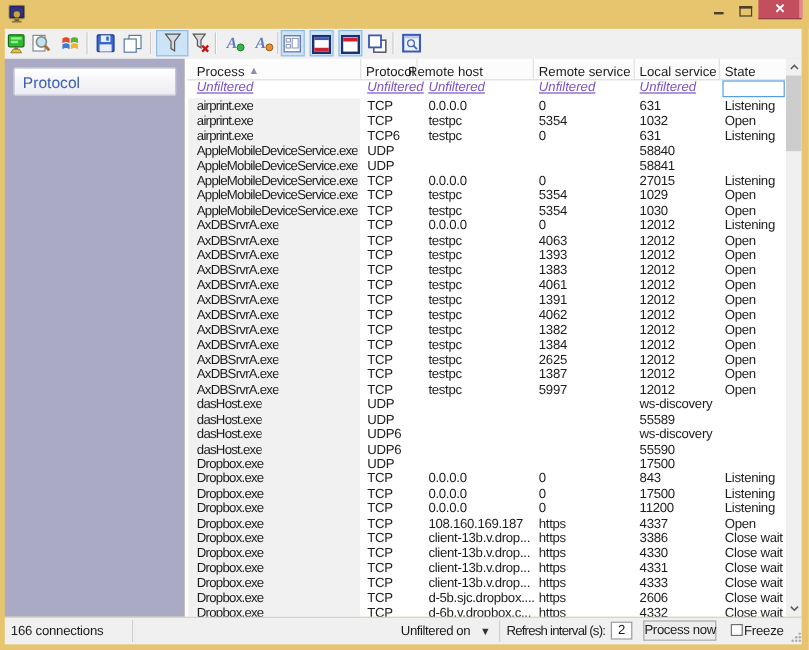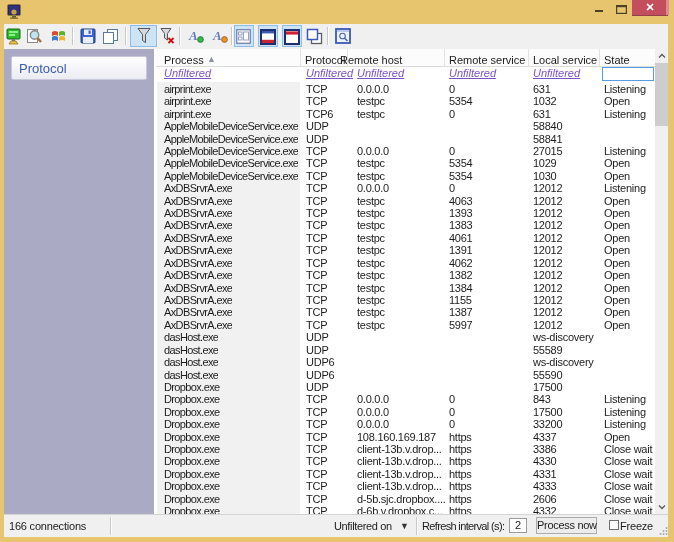--- a/index.html
+++ b/index.html
@@ -324,21 +324,21 @@
     <span class="" style="left:150px">TCP</span>
     <span class="" style="left:201px">testpc</span>
     <span class="" style="left:293px">1384</span>
     <span class="" style="left:377px">12012</span>
     <span class="" style="left:448px">Open</span>
   </div>
 <div class="r" style="top:293.9px">
     <span class="c1" style="left:8px">AxDBSrvrA.exe</span>
     <span class="" style="left:150px">TCP</span>
     <span class="" style="left:201px">testpc</span>
-    <span class="" style="left:293px">1155</span>
+    <span class="" style="left:293px">2625</span>
     <span class="" style="left:377px">12012</span>
     <span class="" style="left:448px">Open</span>
   </div>
 <div class="r" style="top:306.4px">
     <span class="c1" style="left:8px">AxDBSrvrA.exe</span>
     <span class="" style="left:150px">TCP</span>
     <span class="" style="left:201px">testpc</span>
     <span class="" style="left:293px">1387</span>
     <span class="" style="left:377px">12012</span>
     <span class="" style="left:448px">Open</span>
@@ -390,21 +390,21 @@
     <span class="" style="left:201px">0.0.0.0</span>
     <span class="" style="left:293px">0</span>
     <span class="" style="left:377px">17500</span>
     <span class="" style="left:448px">Listening</span>
   </div>
 <div class="r" style="top:418.1px">
     <span class="c1" style="left:8px">Dropbox.exe</span>
     <span class="" style="left:150px">TCP</span>
     <span class="" style="left:201px">0.0.0.0</span>
     <span class="" style="left:293px">0</span>
-    <span class="" style="left:377px">33200</span>
+    <span class="" style="left:377px">11200</span>
     <span class="" style="left:448px">Listening</span>
   </div>
 <div class="r" style="top:430.6px">
     <span class="c1" style="left:8px">Dropbox.exe</span>
     <span class="" style="left:150px">TCP</span>
     <span class="" style="left:201px">108.160.169.187</span>
     <span class="" style="left:293px">https</span>
     <span class="" style="left:377px">4337</span>
     <span class="" style="left:448px">Open</span>
   </div>

